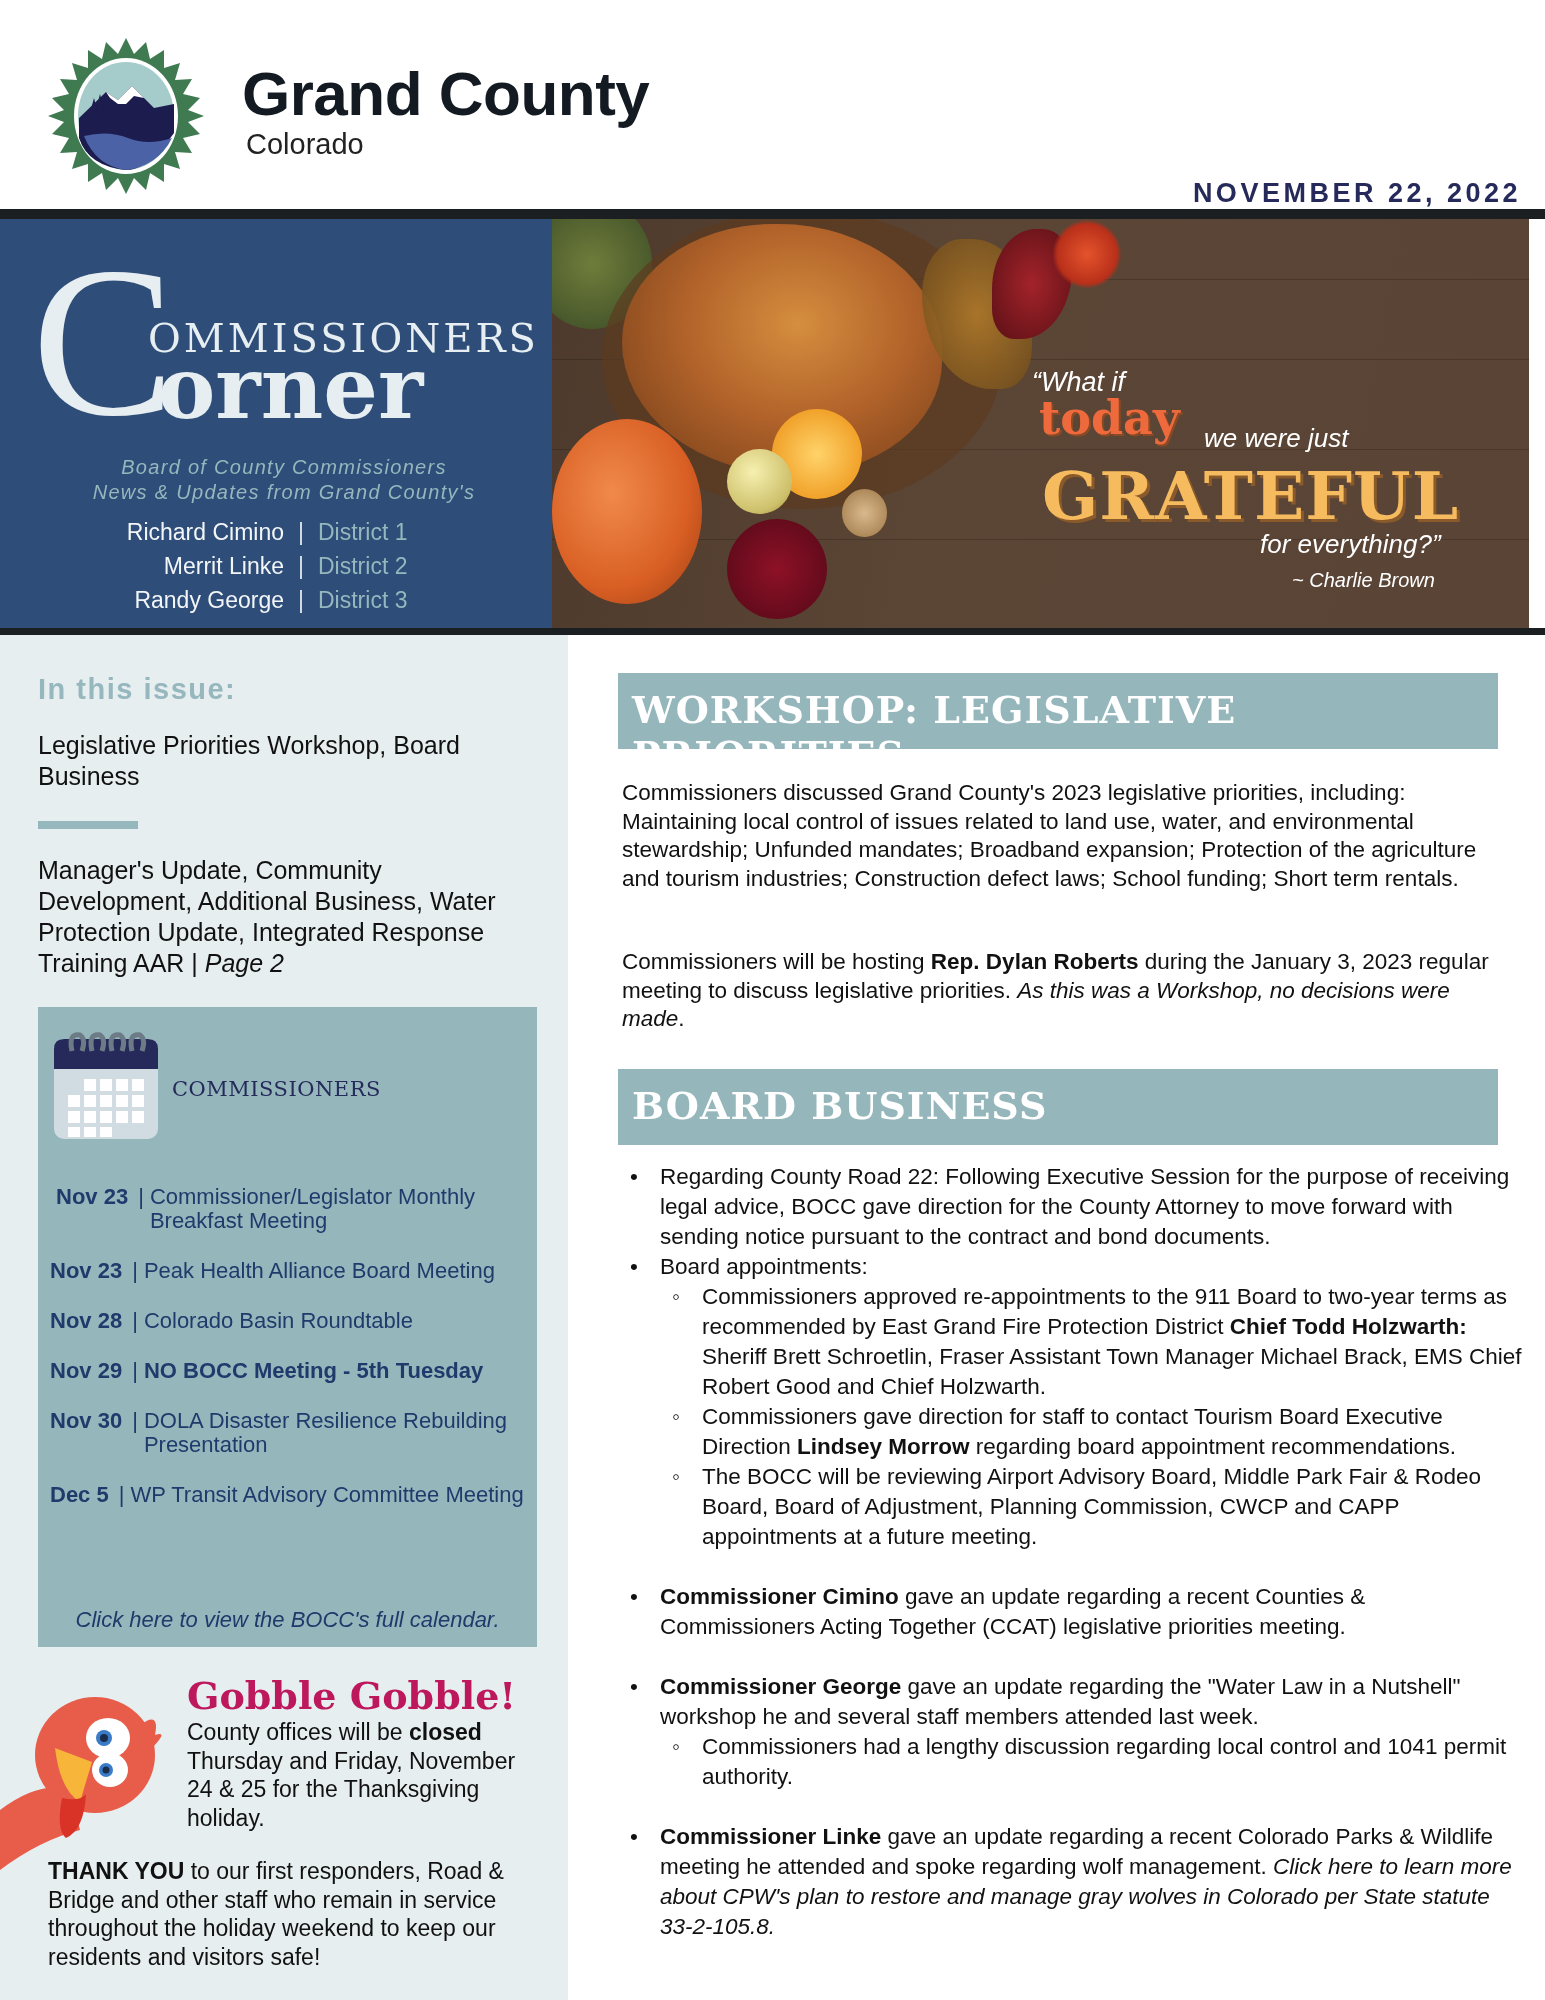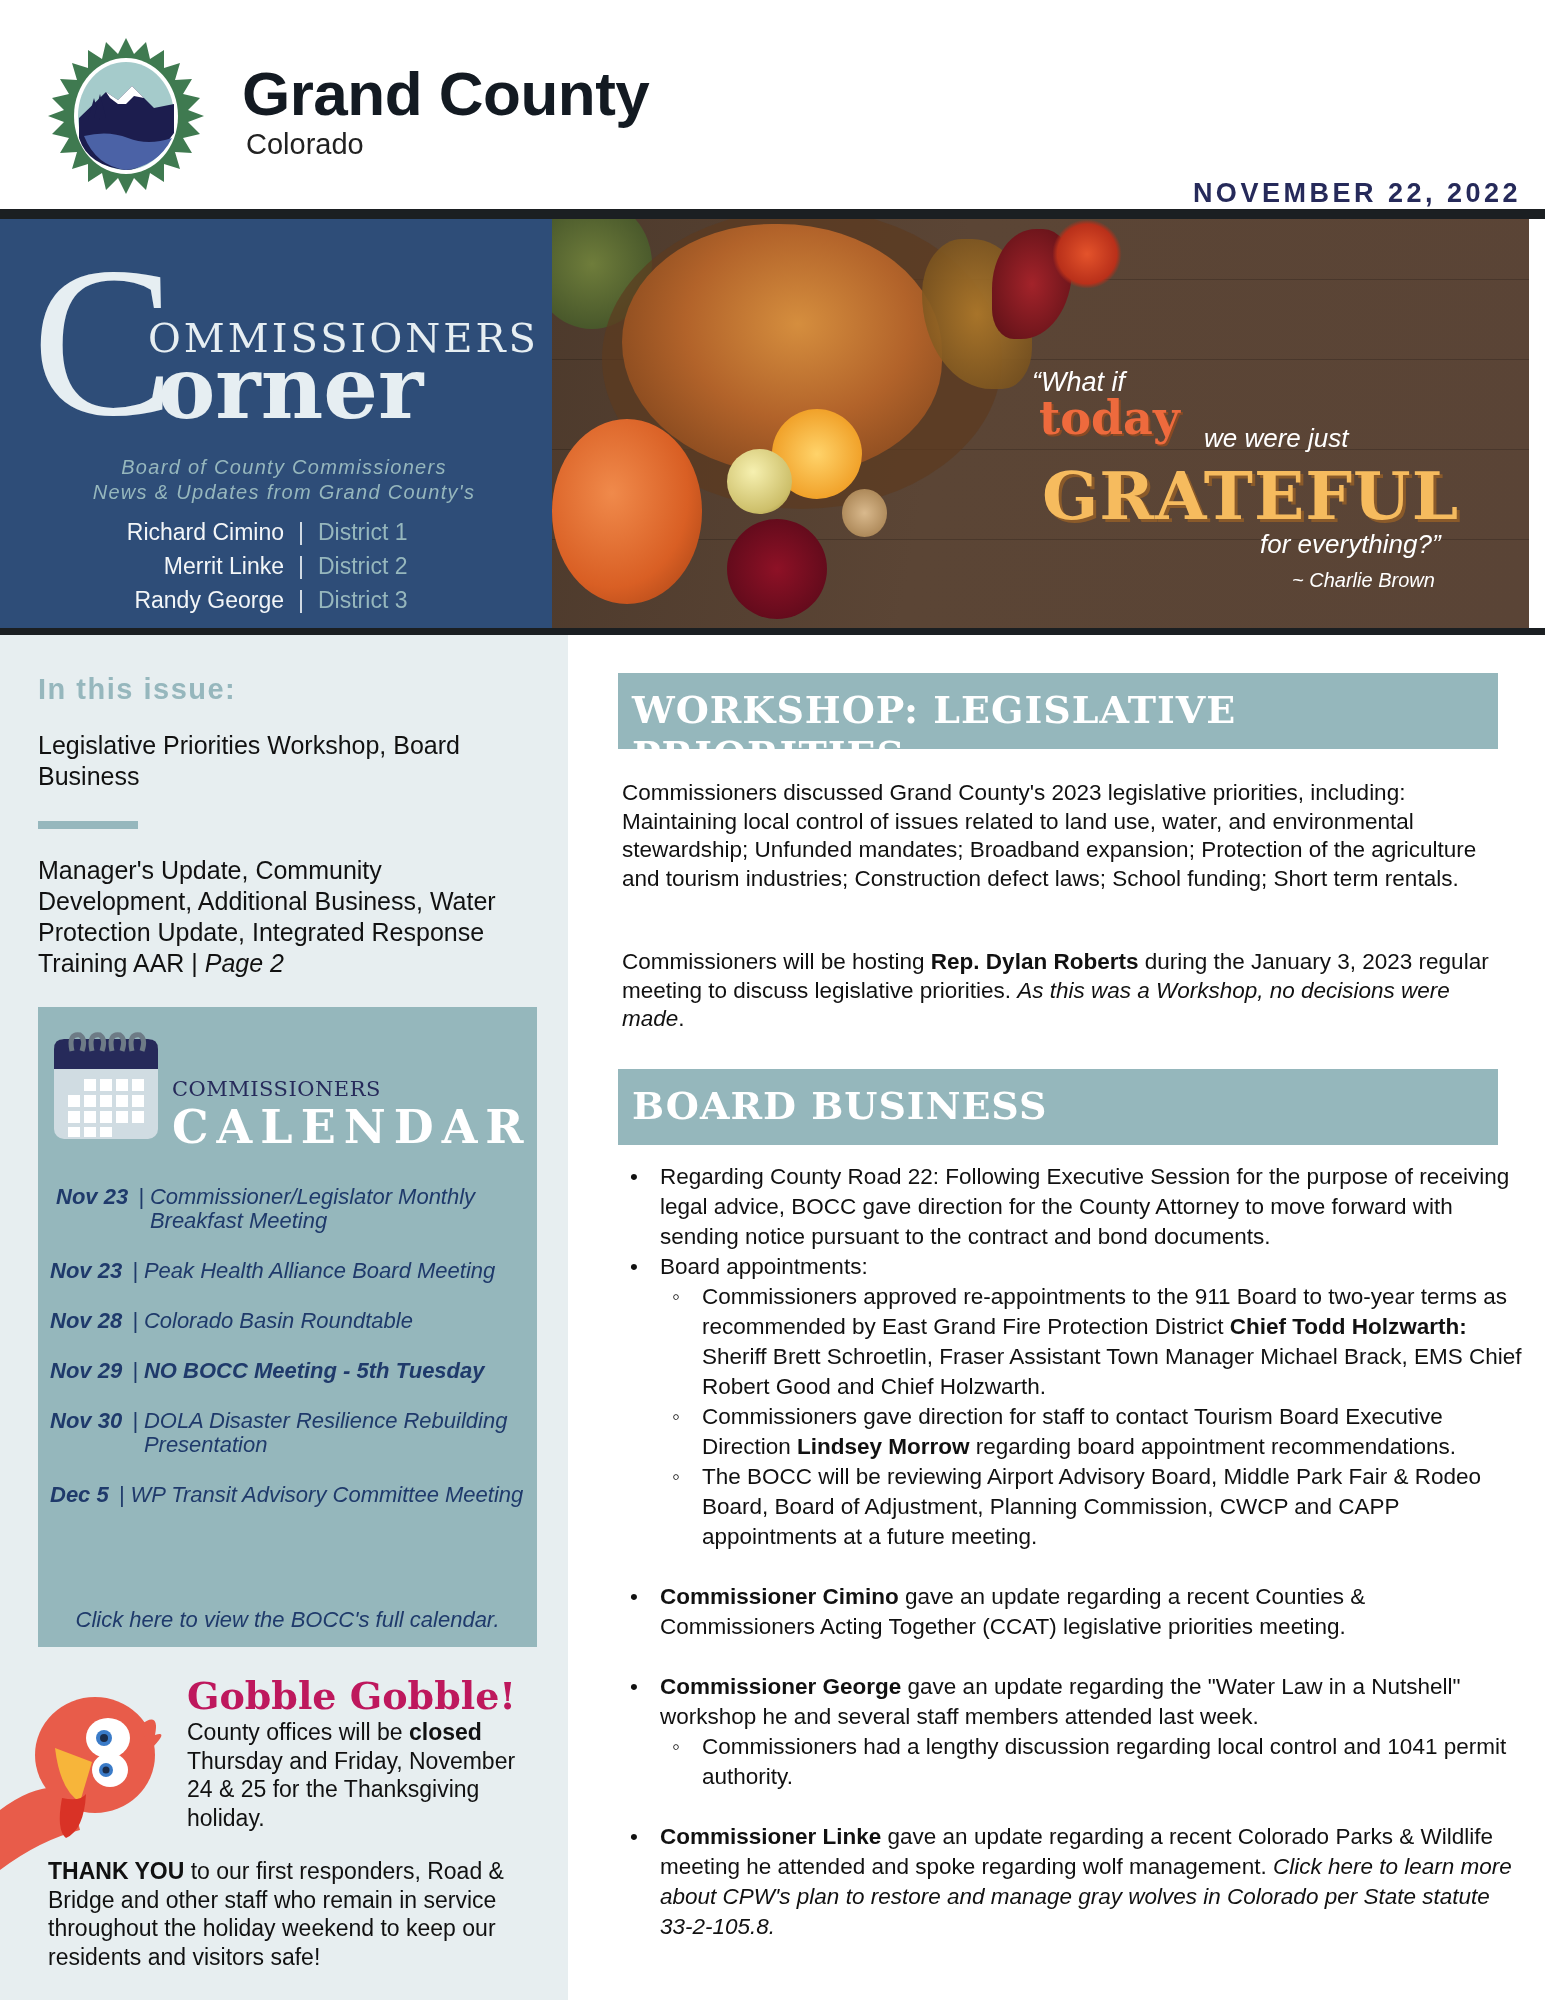--- a/index.html
+++ b/index.html
@@ -58,21 +58,21 @@
   .issue-label { position: absolute; left: 38px; top: 38px; font-size: 29px; font-weight: 700; color: #96b7bd; letter-spacing: 1.5px; }
   .issue-p1 { position: absolute; left: 38px; top: 95px; width: 500px; font-size: 25px; line-height: 31px; color: #111; }
   .issue-rule { position: absolute; left: 38px; top: 186px; width: 100px; height: 8px; background: #96b7bd; }
   .issue-p2 { position: absolute; left: 38px; top: 220px; width: 500px; font-size: 25px; line-height: 31px; color: #111; }
   .issue-p2 .ital { font-style: italic; }
 
   .calendar { position: absolute; left: 38px; top: 372px; width: 499px; height: 640px; background: #95b7bc; }
   .cal-icon { position: absolute; left: 16px; top: 22px; width: 104px; height: 112px; }
   .cal-small { position: absolute; left: 134px; top: 70px; font-family: "DejaVu Serif", serif; font-size: 21px; color: #262a5a; letter-spacing: 0.5px; }
   .cal-big { position: absolute; left: 134px; top: 93px; font-family: "DejaVu Serif", serif; font-size: 46px; font-weight: 700; color: #ffffff; letter-spacing: 8px; }
-  .events { position: absolute; left: 0; top: 178px; width: 499px; font-style: italic; }
+  .events { position: absolute; left: 0; top: 178px; width: 499px; }
   .event { position: relative; display: flex; color: #1f3a6b; font-size: 22px; line-height: 24px; margin-bottom: 26px; }
   .event .date { font-weight: 700; white-space: nowrap; padding-left: 12px; }
   .event .bar { padding: 0 6px 0 10px; }
   .event .desc { flex: 1; }
   .event.bold .desc { font-weight: 700; }
   .cal-link { position: absolute; left: 0; width: 499px; top: 600px; text-align: center; font-size: 22px; font-style: italic; color: #1f3a6b; }
 
   .turkey-pic { position: absolute; left: 0; top: 1055px; width: 170px; height: 180px; }
   .gobble-title { position: absolute; left: 187px; top: 1038px; font-family: "DejaVu Serif", serif; font-weight: 700; font-size: 38px; color: #be185d; }
   .gobble-body { position: absolute; left: 187px; top: 1083px; width: 345px; font-size: 23px; line-height: 28.5px; color: #111; }
@@ -194,21 +194,20 @@
           <rect x="30" y="82" width="12" height="12"></rect>
           <rect x="46" y="82" width="12" height="12"></rect>
           <rect x="62" y="82" width="12" height="12"></rect>
           <rect x="78" y="82" width="12" height="12"></rect>
         <rect x="14" y="98" width="12" height="10"></rect>
           <rect x="30" y="98" width="12" height="10"></rect>
           <rect x="46" y="98" width="12" height="10"></rect>
       </g>
     </svg>
     <div class="cal-small">COMMISSIONERS</div>
-    <div class="cal-big">CALENDAR</div>
 
     <div class="events">
       <div class="event" style="padding-left:6px">
         <span class="date">Nov 23</span>
         <span class="bar">|</span>
         <span class="desc">Commissioner/Legislator Monthly Breakfast Meeting</span>
       </div>
       <div class="event">
         <span class="date">Nov 23</span>
         <span class="bar">|</span>

